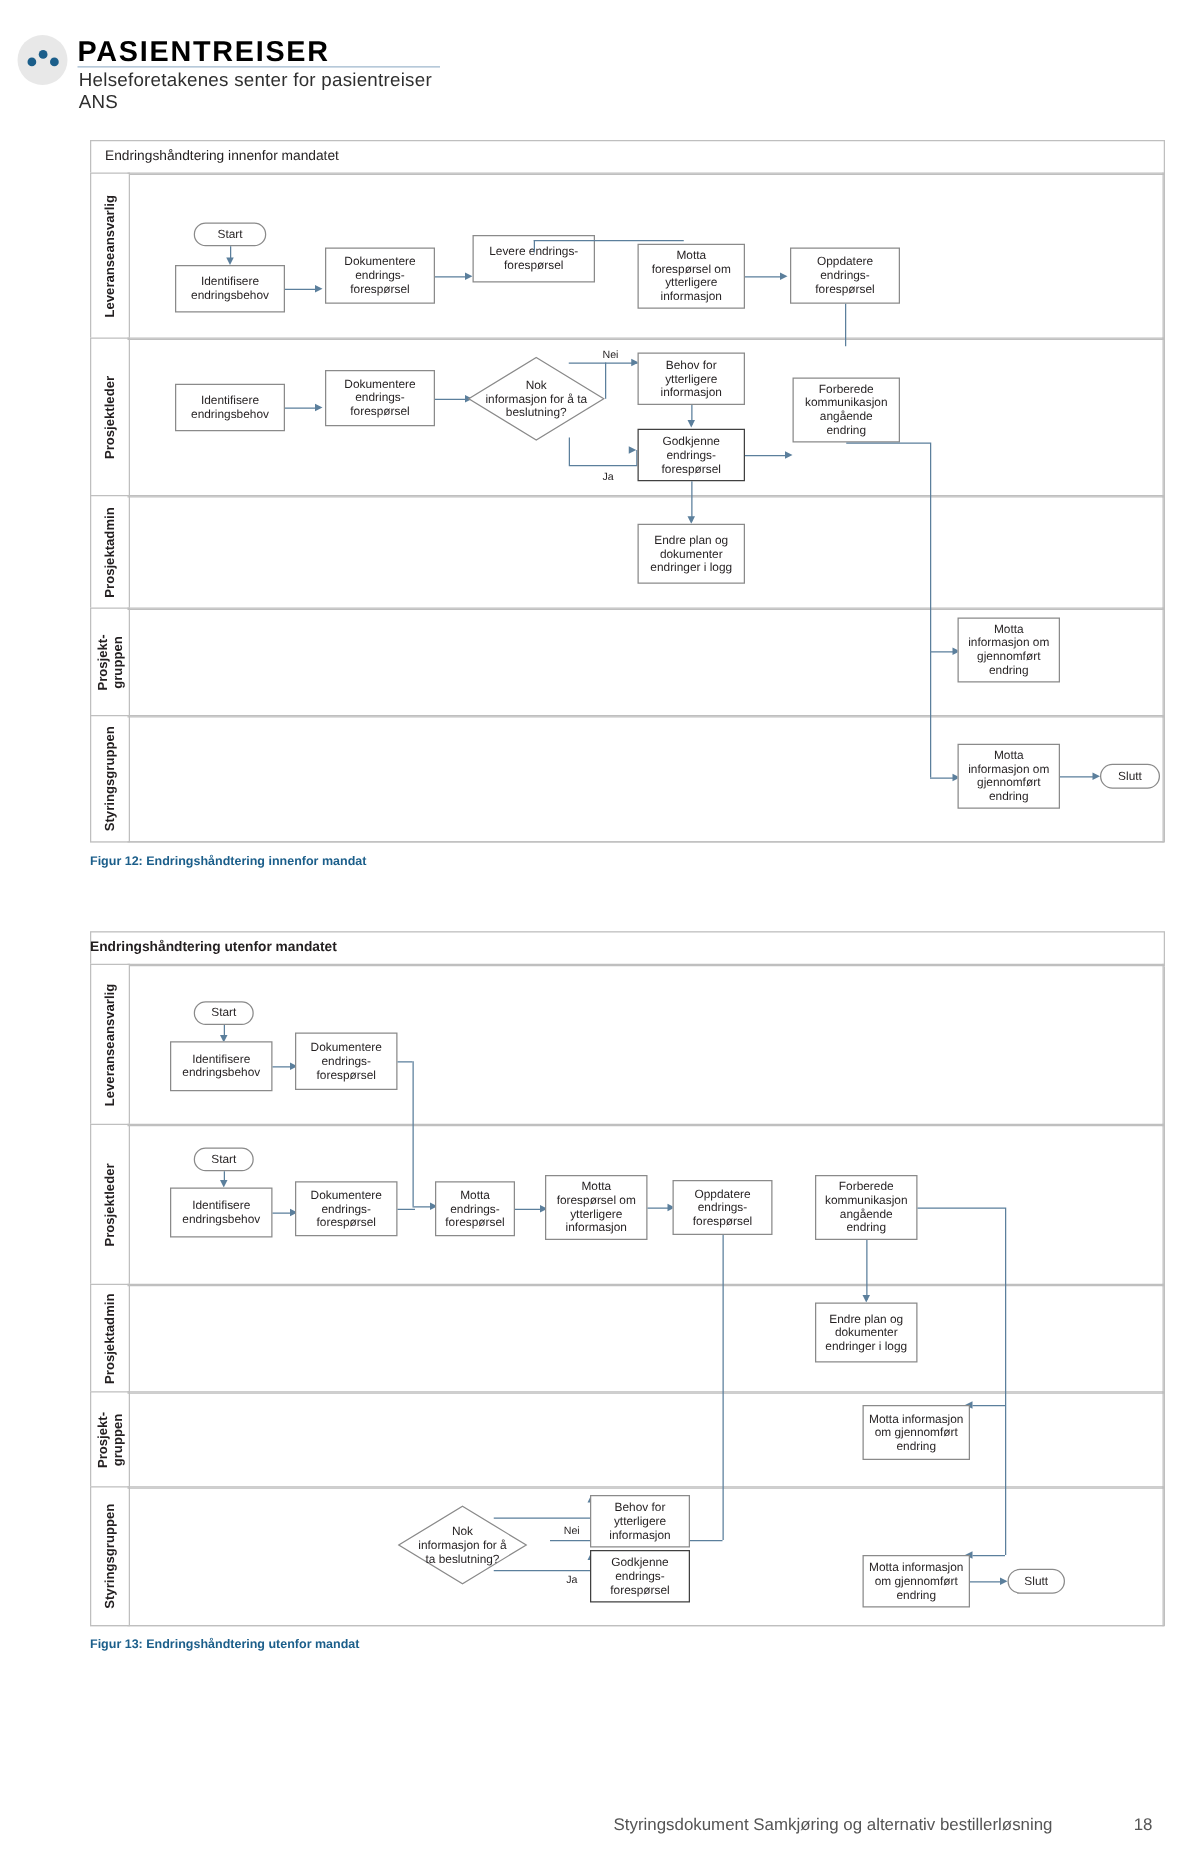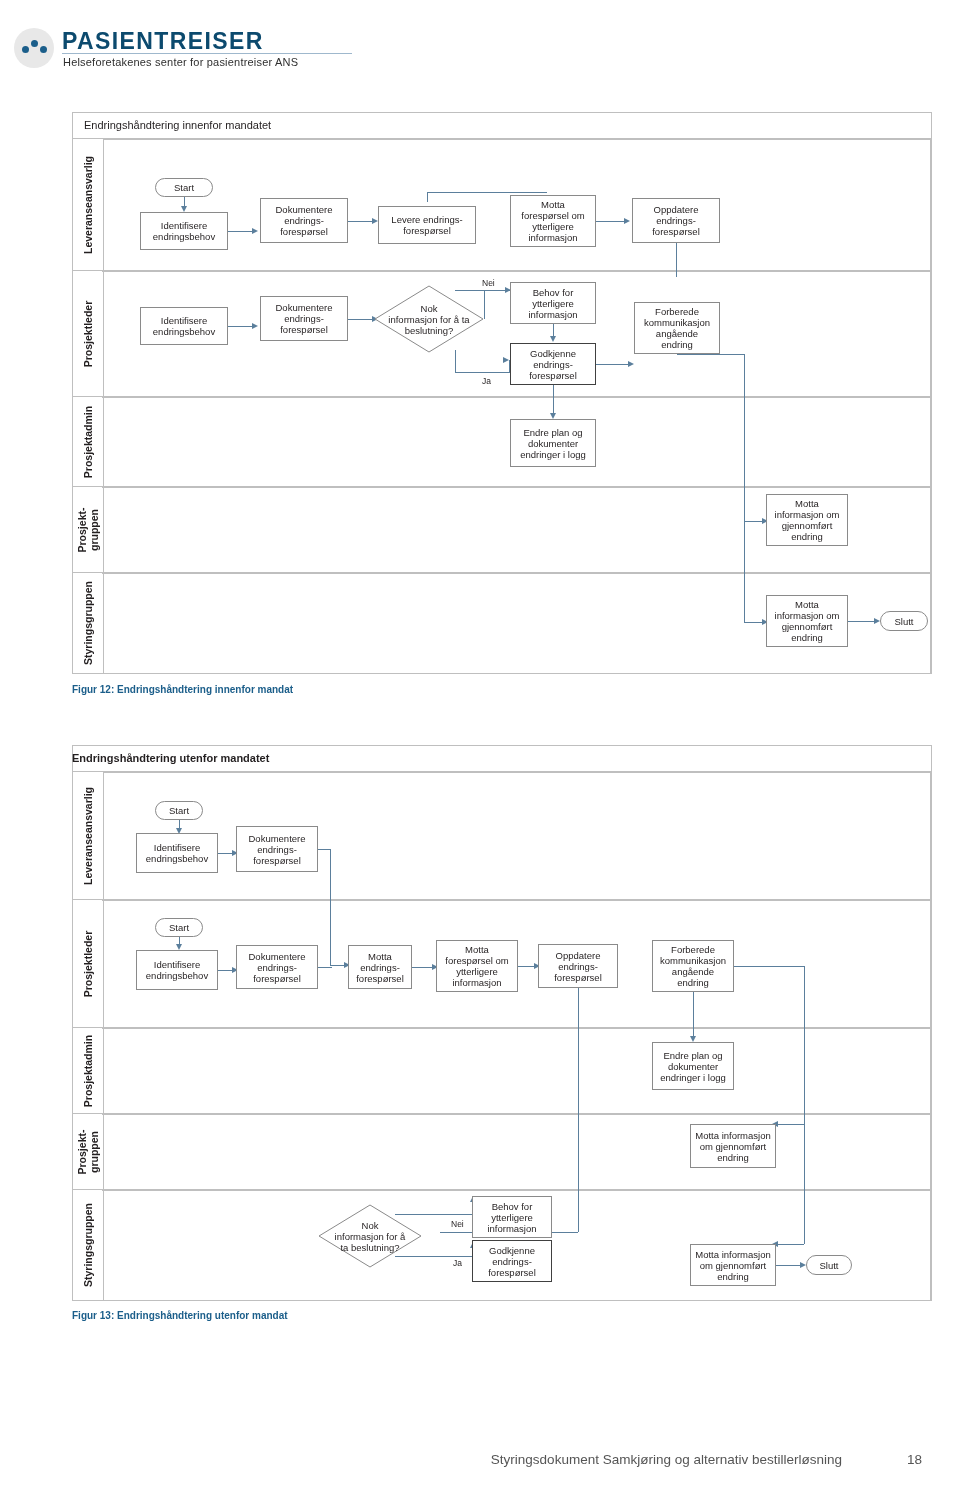--- a/index.html
+++ b/index.html
@@ -10,22 +10,22 @@
   }
   .page{position:relative;width:960px;height:1498px;}
 
   
   .logo{position:absolute;left:14px;top:22px;width:340px;height:56px;}
   .logo-dots{position:absolute;left:0;top:6px;width:40px;height:40px;border-radius:50%;background:#e8e8e8;}
   .logo-dots i{position:absolute;width:7px;height:7px;border-radius:50%;background:#1b5e8a;display:block;}
   .logo-dots i.d1{left:8px;top:18px;}
   .logo-dots i.d2{left:17px;top:12px;}
   .logo-dots i.d3{left:26px;top:18px;}
-  .logo-title{position:absolute;left:48px;top:6px;font-size:23px;font-weight:bold;letter-spacing:1.4px;color:#0c4a6e;font-family:"Liberation Sans",sans-serif;}
-  .logo-sub{position:absolute;left:49px;top:34px;font-size:11px;color:#2f2f2f;letter-spacing:.2px;}
+  .logo-title{position:absolute;left:48px;top:6px;font-size:23px;font-weight:bold;letter-spacing:1.4px;color:#000000;font-family:"Liberation Sans",sans-serif;}
+  .logo-sub{position:absolute;left:49px;top:34px;font-size:15px;color:#2f2f2f;letter-spacing:.2px;}
   .logo-rule{position:absolute;left:48px;top:31px;width:290px;height:1px;background:#9fb8cd;}
 
   
   .frame{position:absolute;border:1px solid #bfbfbf;background:#fff;}
   .frame-title{position:absolute;font-size:11px;color:#231f20;}
   .lane-label{
     position:absolute;border:1px solid #bfbfbf;background:#fff;
     display:flex;align-items:center;justify-content:center;
   }
   .lane-label span{
@@ -122,21 +122,21 @@
   <div class="arw r" style="left:252px;top:227.5px;"></div>
 
   <div class="node" style="left:260px;top:198px;width:88px;height:45px;">
     <span class="txt" style="white-space:pre-line;">Dokumentere
 endrings-
 forespørsel</span>
   </div>
   <div class="ln h" style="left:348px;top:221px;width:26px;"></div>
   <div class="arw r" style="left:372px;top:217.5px;"></div>
 
-  <div class="node" style="left:378px;top:206px;width:98px;height:38px;justify-content:flex-end;">
+  <div class="node" style="left:378px;top:188px;width:98px;height:38px;justify-content:flex-end;">
     <span class="txt" style="white-space:pre-line;">Levere endrings-
 forespørsel</span>
   </div>
 
   <div class="node" style="left:510px;top:195px;width:86px;height:52px;">
     <span class="txt" style="white-space:pre-line;">Motta
 forespørsel om
 ytterligere
 informasjon</span>
   </div>

